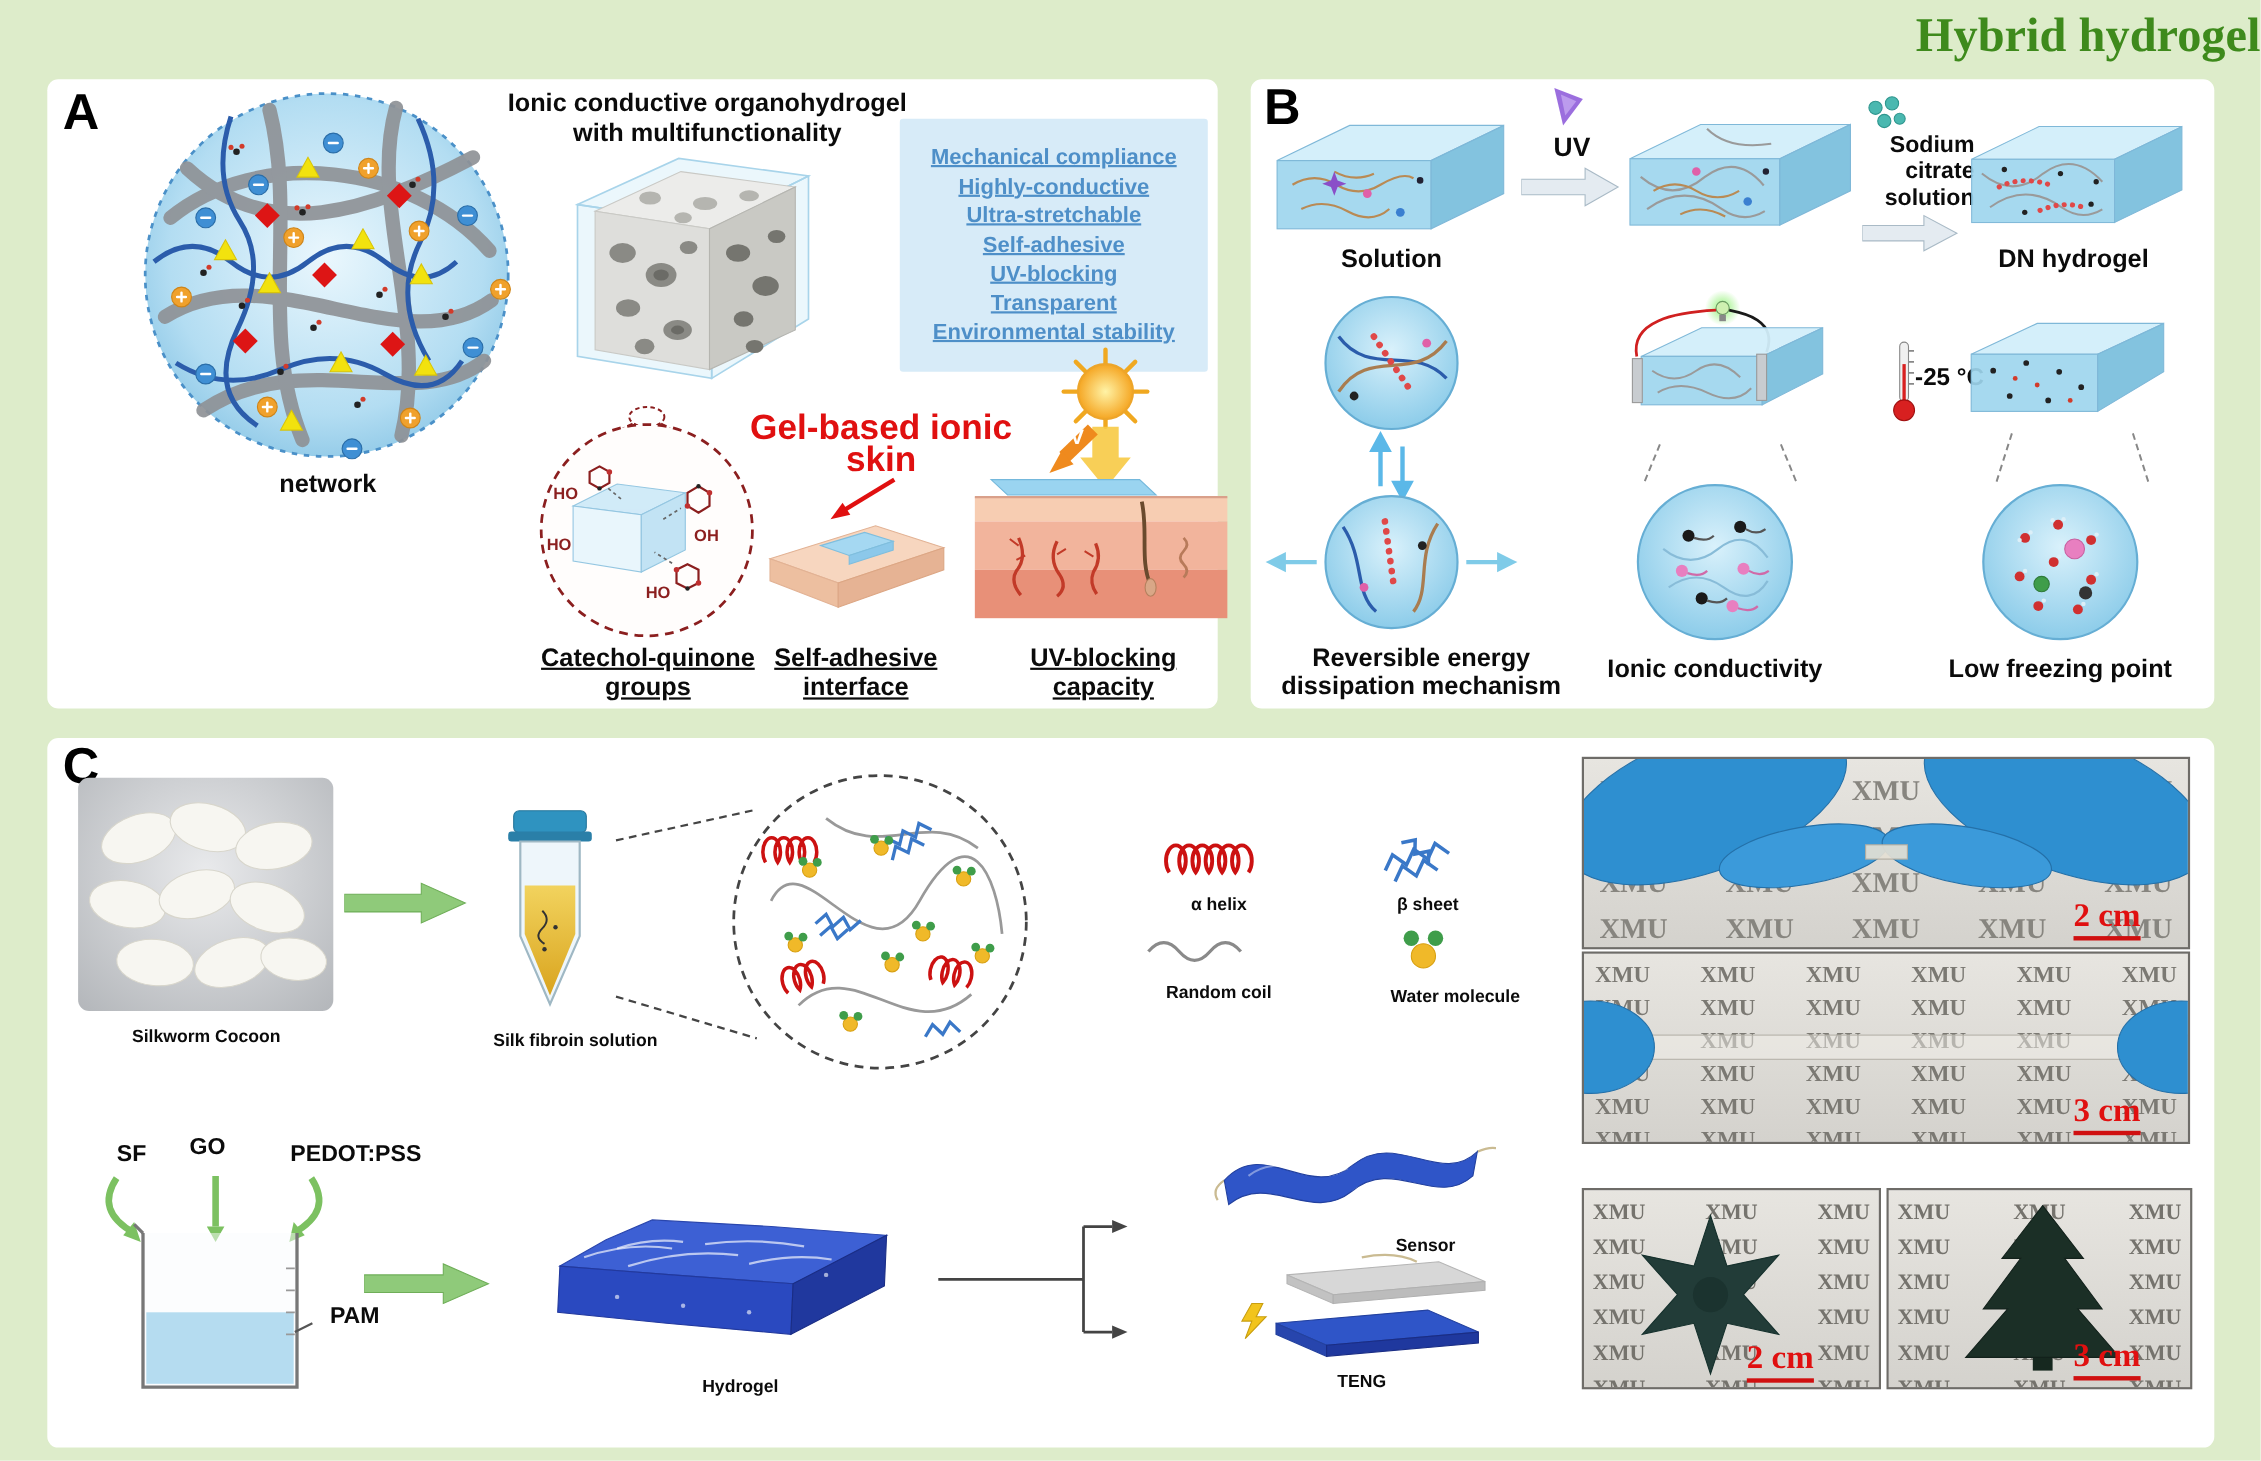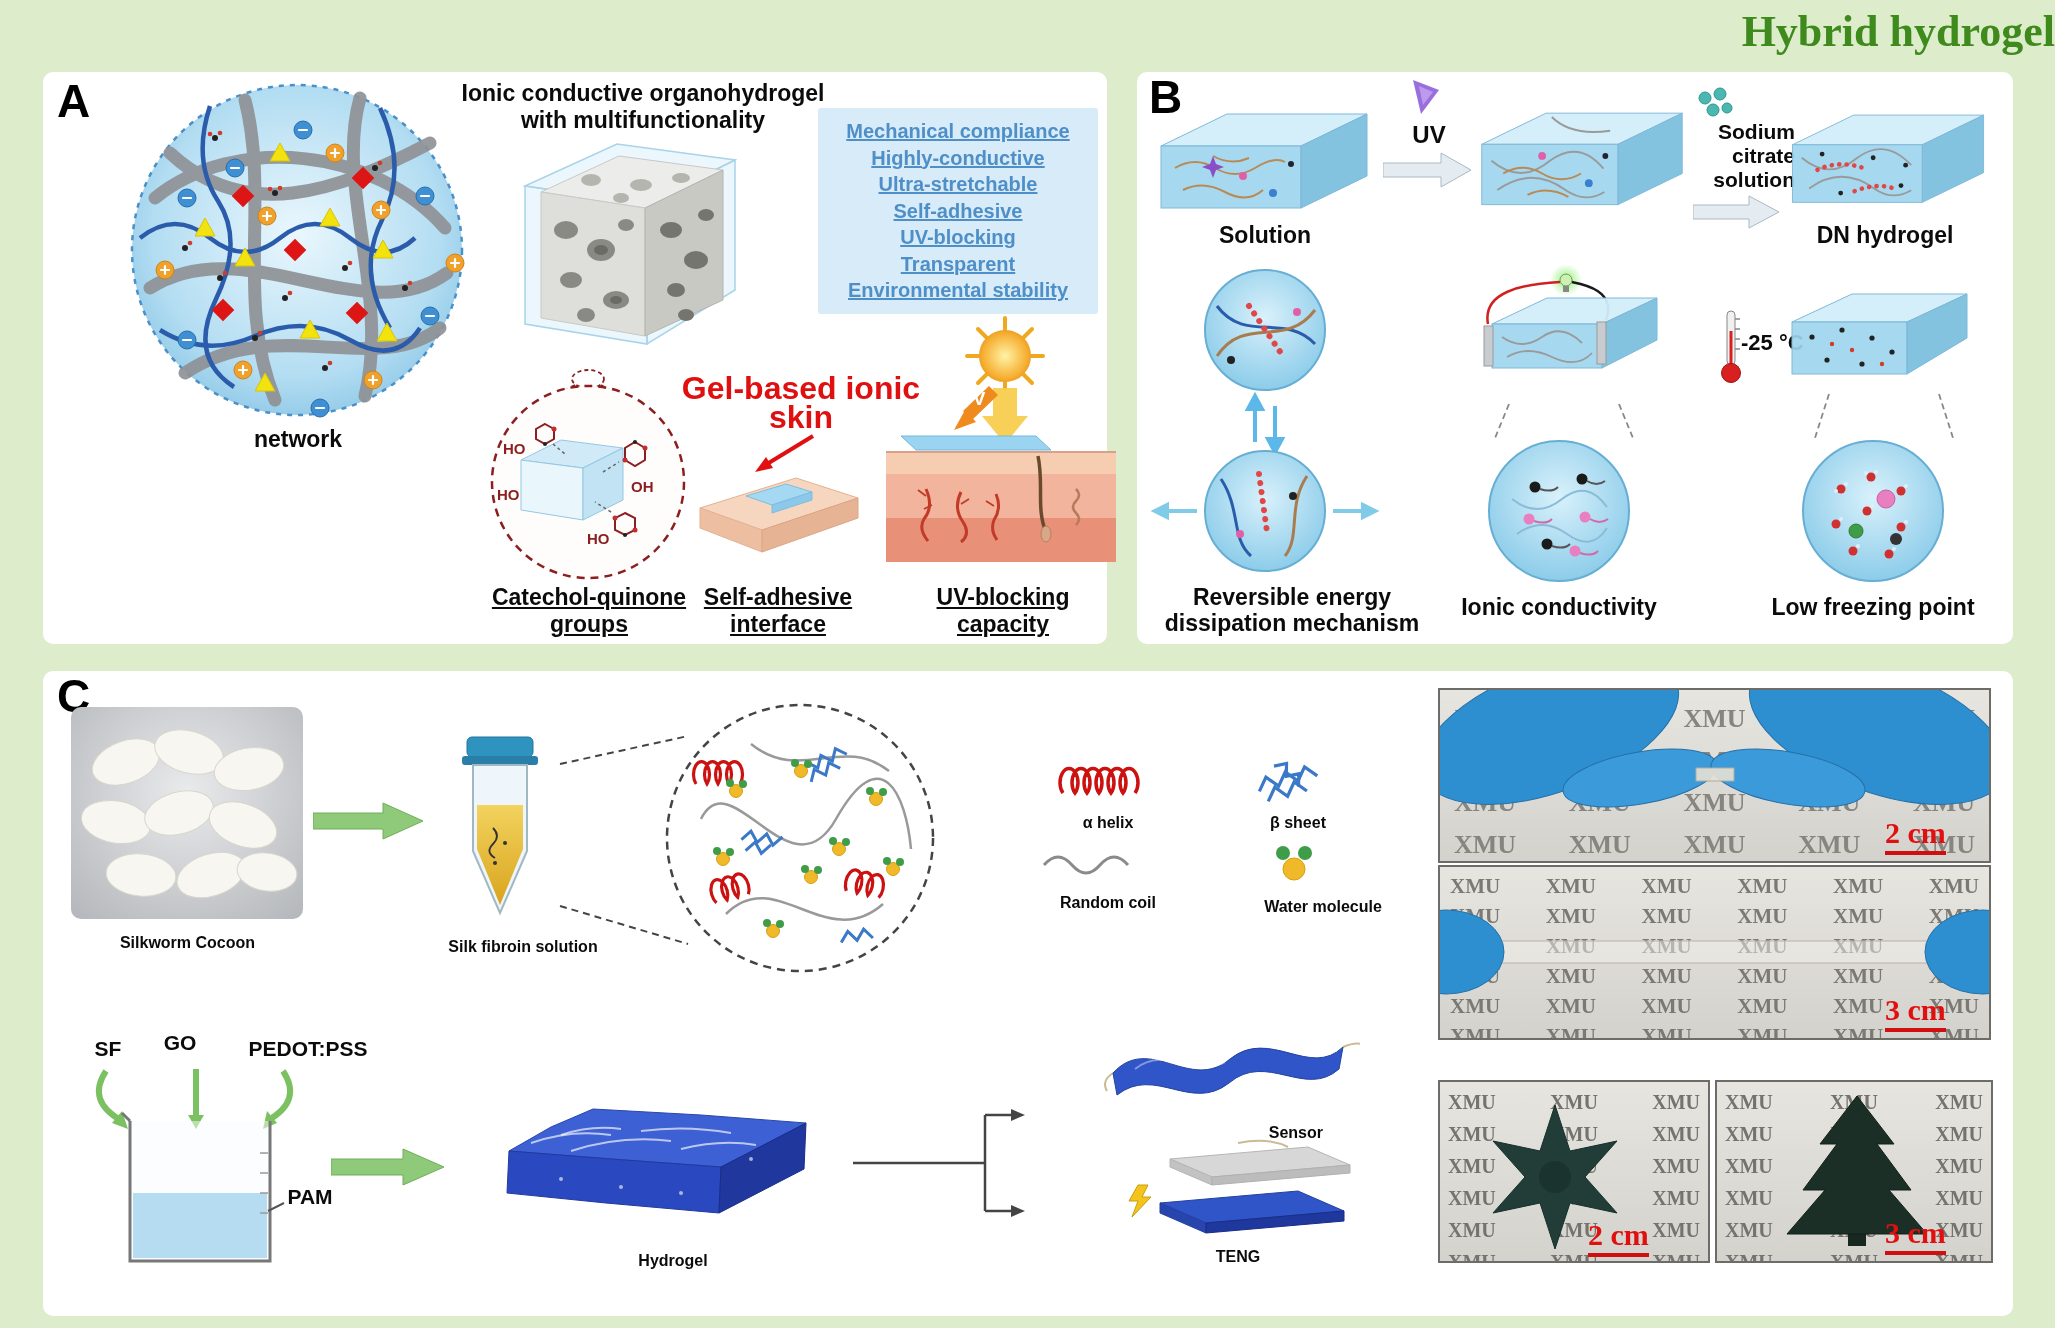--- a/index.html
+++ b/index.html
@@ -4,32 +4,32 @@
 <style>
   html,body{margin:0;padding:0;}
   .page{position:relative;width:2055px;height:1328px;background:#ddecca;font-family:"Liberation Sans",sans-serif;overflow:hidden;}
   .figtitle{position:absolute;top:6px;left:0;width:100%;text-align:right;font-family:"Liberation Serif",serif;font-size:44px;font-weight:bold;color:#3e8a1c;}
   .panel{position:absolute;background:#ffffff;border-radius:10px;}
   .plabel{position:absolute;font-size:46px;font-weight:bold;color:#000;line-height:1;}
   .abs{position:absolute;}
   .cap{position:absolute;text-align:center;font-weight:bold;color:#0b0b0b;font-size:23px;line-height:27px;}
   .cap-u{text-decoration:underline;}
   .cap-red{color:#e01010;font-size:32px;line-height:29px;}
-  .props{position:absolute;background:#d7ebf8;padding:10px 6px;box-sizing:border-box;border-radius:3px;}
+  .props{position:absolute;background:#d7ebf8;padding:22px 6px;box-sizing:border-box;border-radius:3px;}
   .props div{font-size:20px;font-weight:bold;color:#4e8fc8;text-decoration:underline;text-align:center;line-height:26.5px;}
   .blabel{position:absolute;text-align:center;font-weight:bold;color:#0b0b0b;font-size:23px;line-height:26px;}
   .clabel{position:absolute;text-align:center;font-weight:bold;color:#0b0b0b;font-size:16px;line-height:28px;}
   .photo{position:absolute;background:linear-gradient(#e7e5e0,#d4d2cd);border:2px solid #6e6c68;overflow:hidden;box-sizing:border-box;}
   .xmu{position:absolute;left:0;top:0;right:0;bottom:0;overflow:hidden;color:#87857f;font-family:"Liberation Serif",serif;font-weight:bold;text-align:justify;}
   .xmu1{font-size:26px;line-height:42px;word-spacing:46px;padding:8px 14px;}
   .xmu2{font-size:21px;line-height:30px;word-spacing:30px;padding:4px 10px;color:#7b7973;}
   .xmu3{font-size:20px;line-height:32px;word-spacing:22px;padding:4px 8px;color:#75736d;}
   .scale{position:absolute;color:#e01010;font-weight:bold;font-size:30px;line-height:1;border-bottom:4px solid #d01010;padding-bottom:3px;font-family:"Liberation Serif",serif;}
   .uvwhite{position:absolute;color:#ffffff;font-weight:bold;font-size:19px;}
-  .smalllab{position:absolute;font-weight:bold;color:#0b0b0b;font-size:21px;text-align:center;}
+  .smalllab{position:absolute;font-weight:bold;color:#0b0b0b;font-size:21px;text-align:right;}
 </style>
 </head>
 <body>
 
 <div class="page">
 
   <svg width="0" height="0" style="position:absolute">
     <defs>
       <radialGradient id="gradNet" cx="50%" cy="45%" r="62%">
           <stop offset="0%" stop-color="#eaf7fd"></stop>

